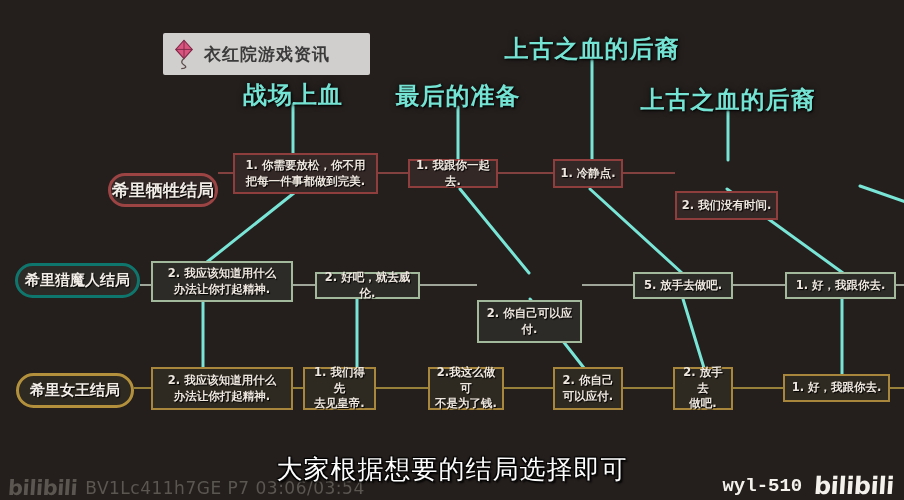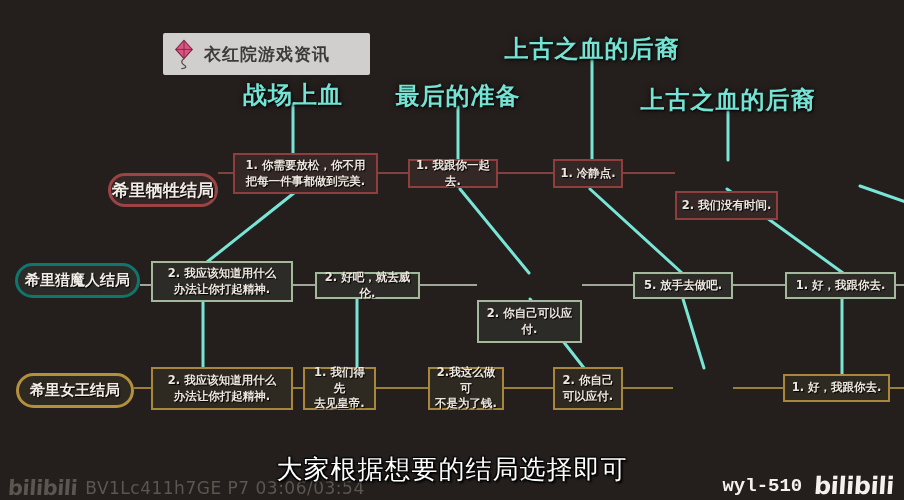--- a/index.html
+++ b/index.html
@@ -137,20 +137,22 @@
 
   <div class="pill r3" style="left:16px; top:373px; width:118px; height:35px;">希里女王结局</div>
   <div class="nbox r3" style="left:151px; top:367px; width:142px; height:43px;">2. 我应该知道用什么
 办法让你打起精神.</div>
   <div class="nbox r3" style="left:303px; top:367px; width:73px;  height:43px;">1. 我们得先
 去见皇帝.</div>
   <div class="nbox r3" style="left:428px; top:367px; width:76px;  height:43px;">2.我这么做可
 不是为了钱.</div>
   <div class="nbox r3" style="left:553px; top:367px; width:70px;  height:43px;">2. 你自己
 可以应付.</div>
+  <div class="nbox r3" style="left:673px; top:367px; width:60px;  height:43px;">2. 放手去
+做吧.</div>
   <div class="nbox r3" style="left:783px; top:374px; width:107px; height:28px;">1. 好，我跟你去.</div>
 
   <div id="subtitle">大家根据想要的结局选择即可</div>
 
   <div id="player-left">
     <span class="bili-logo">bilibili</span>
     <span class="vinfo">BV1Lc411h7GE P7 03:06/03:54</span>
   </div>
   <div id="player-right">
     <span class="uploader">wyl-510</span>

